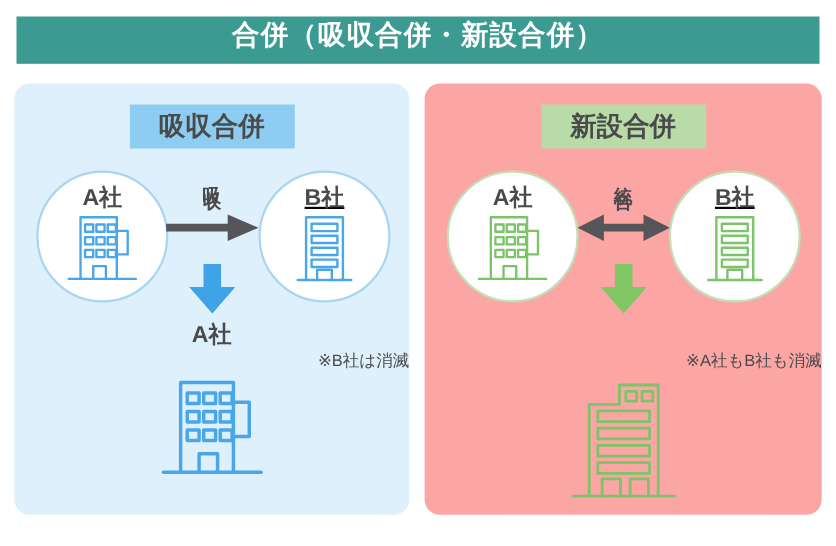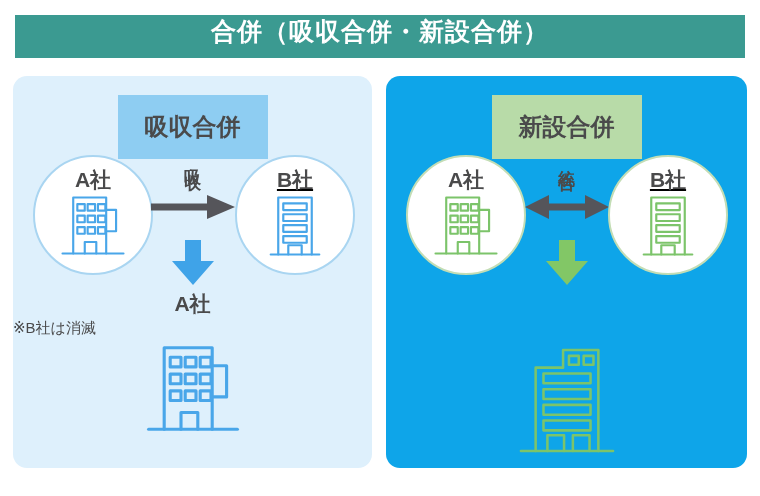--- a/index.html
+++ b/index.html
@@ -8,24 +8,24 @@
   .canvas { position:relative; width:760px; height:496px; background:#ffffff; overflow:hidden; }
 
   
   .header-bar { position:absolute; left:15px; top:15px; width:730px; height:43px;
     background:#3b9a91; display:flex; justify-content:center; }
   .header-title { color:#ffffff; font-size:25px; font-weight:bold; letter-spacing:1px; }
 
   
   .panel { position:absolute; top:76px; height:392px; border-radius:14px; }
   .panel.absorption { left:13px; width:359px; background:#def0fc; }
-  .panel.consolidation { left:386px; width:361px; background:#0ea5e9; }
+  .panel.consolidation { left:386px; width:361px; background:#fca5a5; }
 
   .panel-label { position:absolute; top:19px; left:50%; transform:translateX(-50%);
-    padding:16px 27px; font-size:24px; font-weight:bold; color:#4a4a4b; white-space:nowrap; }
+    padding:4px 27px; font-size:24px; font-weight:bold; color:#4a4a4b; white-space:nowrap; }
   .absorption .panel-label { background:#8ecdf2; }
   .consolidation .panel-label { background:#b8dba8; }
 
   
   .circle { position:absolute; top:79px; width:120px; height:120px; border-radius:50%;
     background:#ffffff; display:flex; flex-direction:column; align-items:center;
     padding-top:11px; }
   .absorption .circle { border:2px solid #a9d5f1; }
   .consolidation .circle { border:2px solid #c3ddb5; }
   .circle.c-left { left:20px; }
@@ -48,21 +48,21 @@
   .h-arrow path.head { fill:#55555a; stroke:none; }
 
   .down-arrow { position:absolute; top:164px; left:50%; transform:translateX(-50%);
     width:44px; height:46px; }
   .absorption .down-arrow path { fill:#3fa3e8; }
   .consolidation .down-arrow path { fill:#82c766; }
 
   
   .result-name { position:absolute; top:214px; left:0; width:100%; text-align:center;
     font-size:21px; font-weight:bold; color:#4a4a4b; }
-  .result-note { position:absolute; top:243px; left:0; width:100%; text-align:left;
+  .result-note { position:absolute; top:243px; left:0; width:100%; text-align:right;
     font-size:15px; font-weight:500; color:#4a4a4b; }
   .big-icon { position:absolute; top:268px; left:50%; transform:translateX(-50%); }
 </style>
 </head>
 <body>
 
 <div class="canvas">
 
   <div class="header-bar">
     <span class="header-title">合併（吸収合併・新設合併）</span>
@@ -174,20 +174,21 @@
         <rect x="18" y="49" width="28" height="8"></rect>
         <path d="M24 71 V60 H40 V71"></path>
         <path d="M3 71 H61"></path>
       </svg>
     </div>
 
     <svg class="down-arrow" viewBox="0 0 44 46">
       <path d="M14 0 H30 V21 H43 L22 45 L1 21 H14 Z"></path>
     </svg>
 
+    <div class="result-note">※A社もB社も消滅</div>
 
     <svg class="bld big-icon" width="98" height="110" viewBox="0 0 100 112">
       <path d="M18 109 V24 H46 V6 H82 V109"></path>
       <rect x="52" y="12" width="10" height="9"></rect>
       <rect x="67" y="12" width="10" height="9"></rect>
       <rect x="26" y="30" width="48" height="10"></rect>
       <rect x="26" y="46" width="48" height="10"></rect>
       <rect x="26" y="62" width="48" height="10"></rect>
       <rect x="26" y="78" width="48" height="10"></rect>
       <path d="M30 109 V93 H47 V109"></path>

